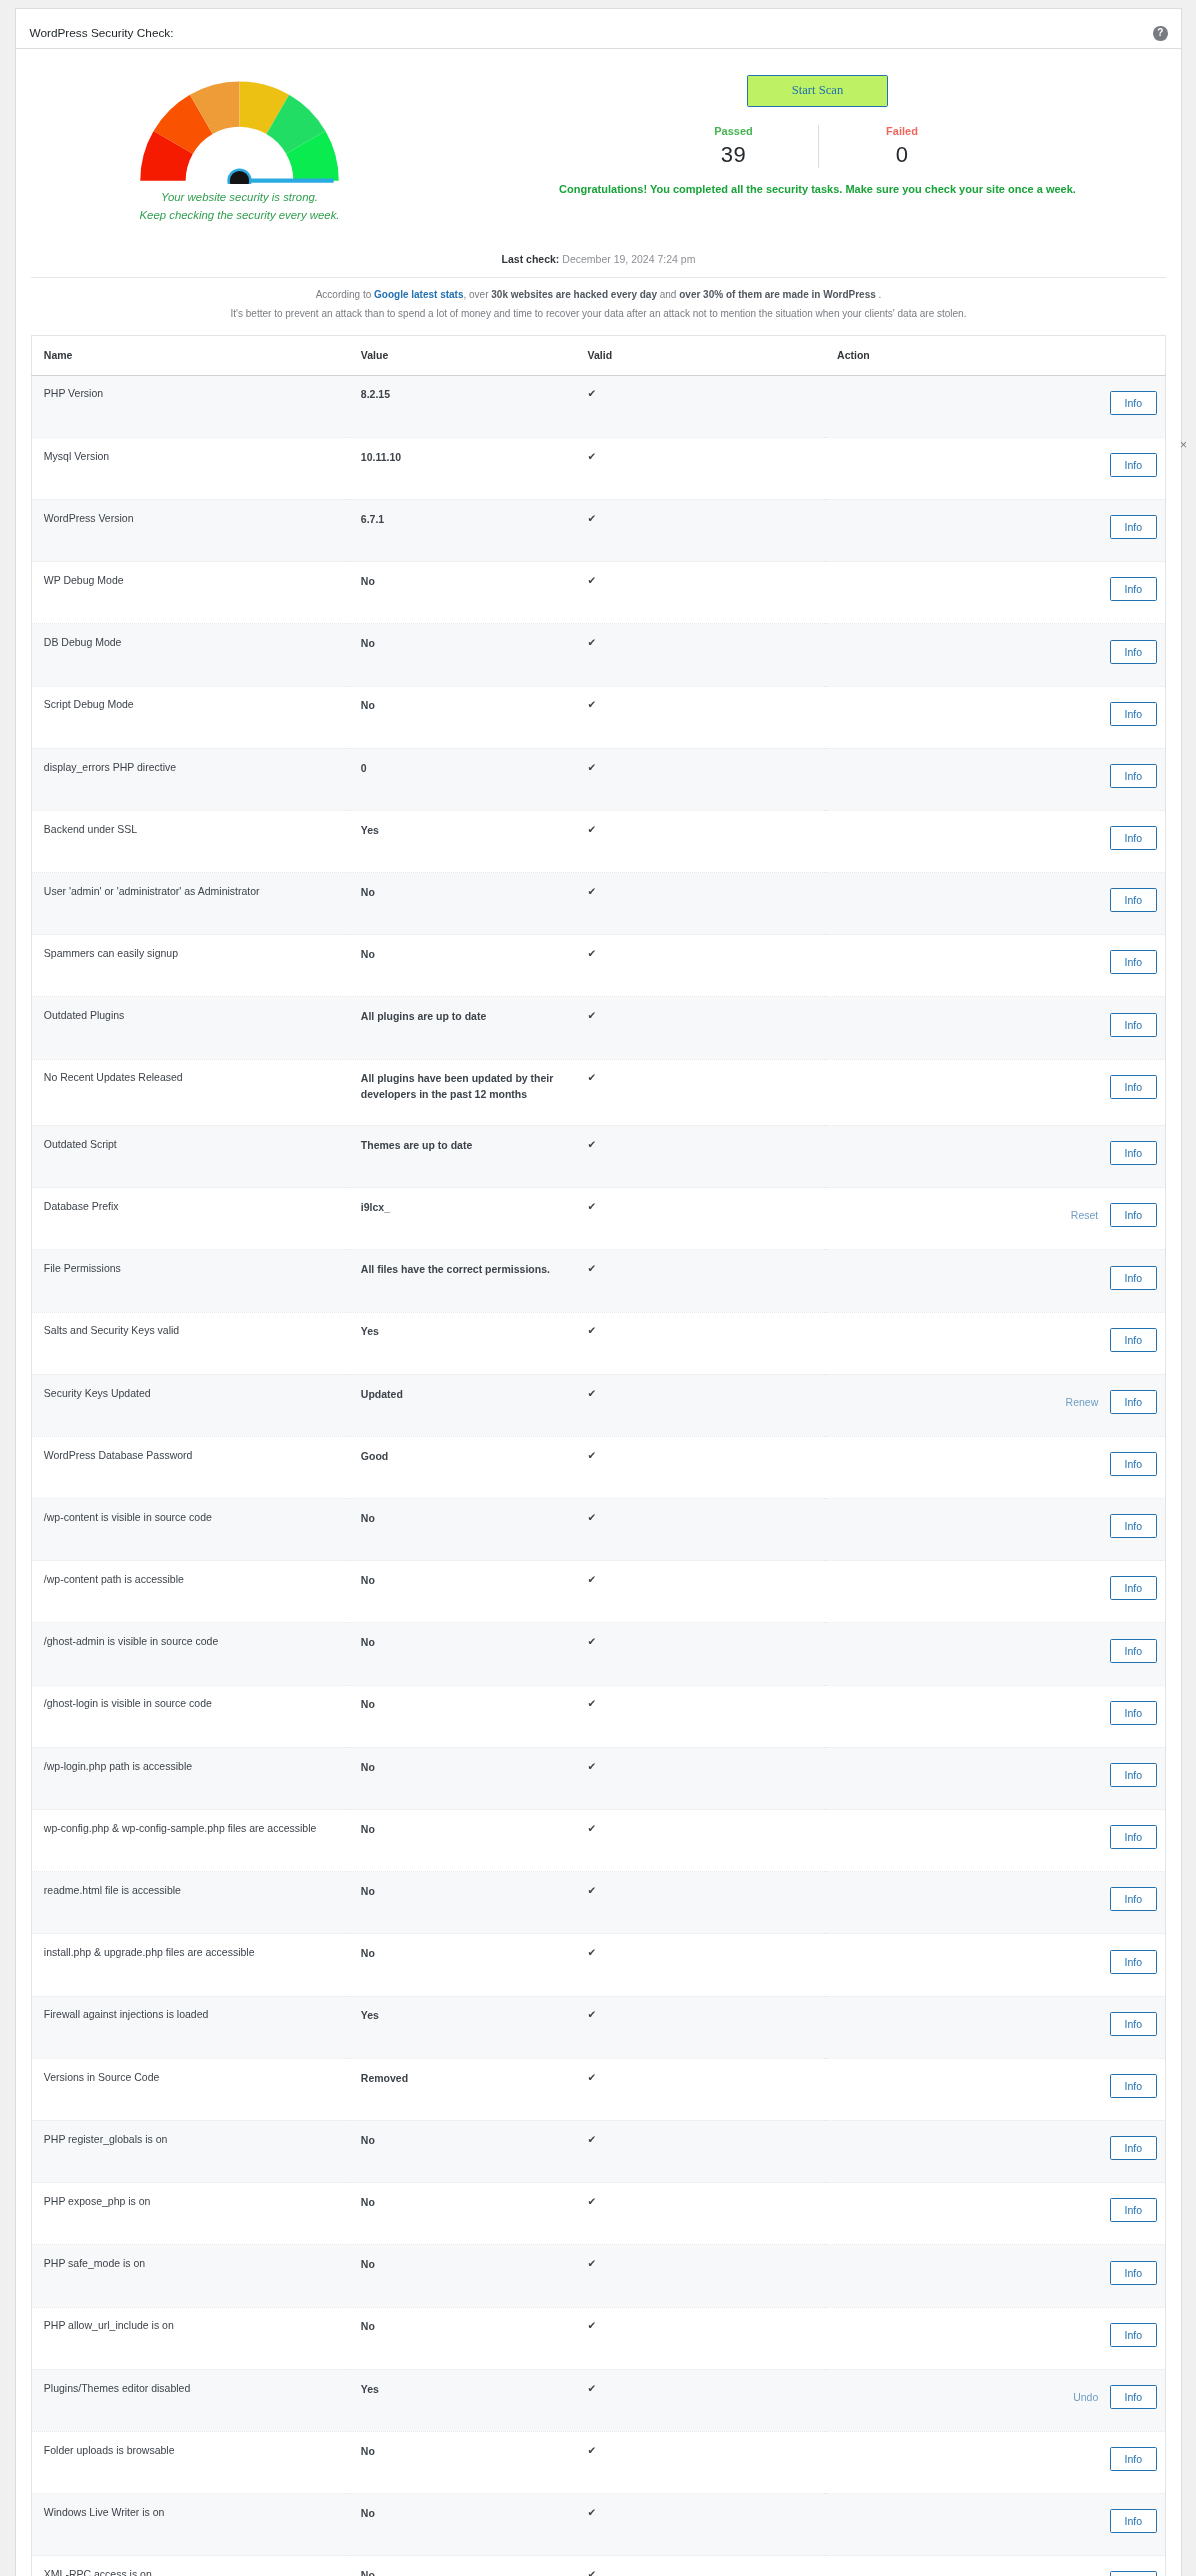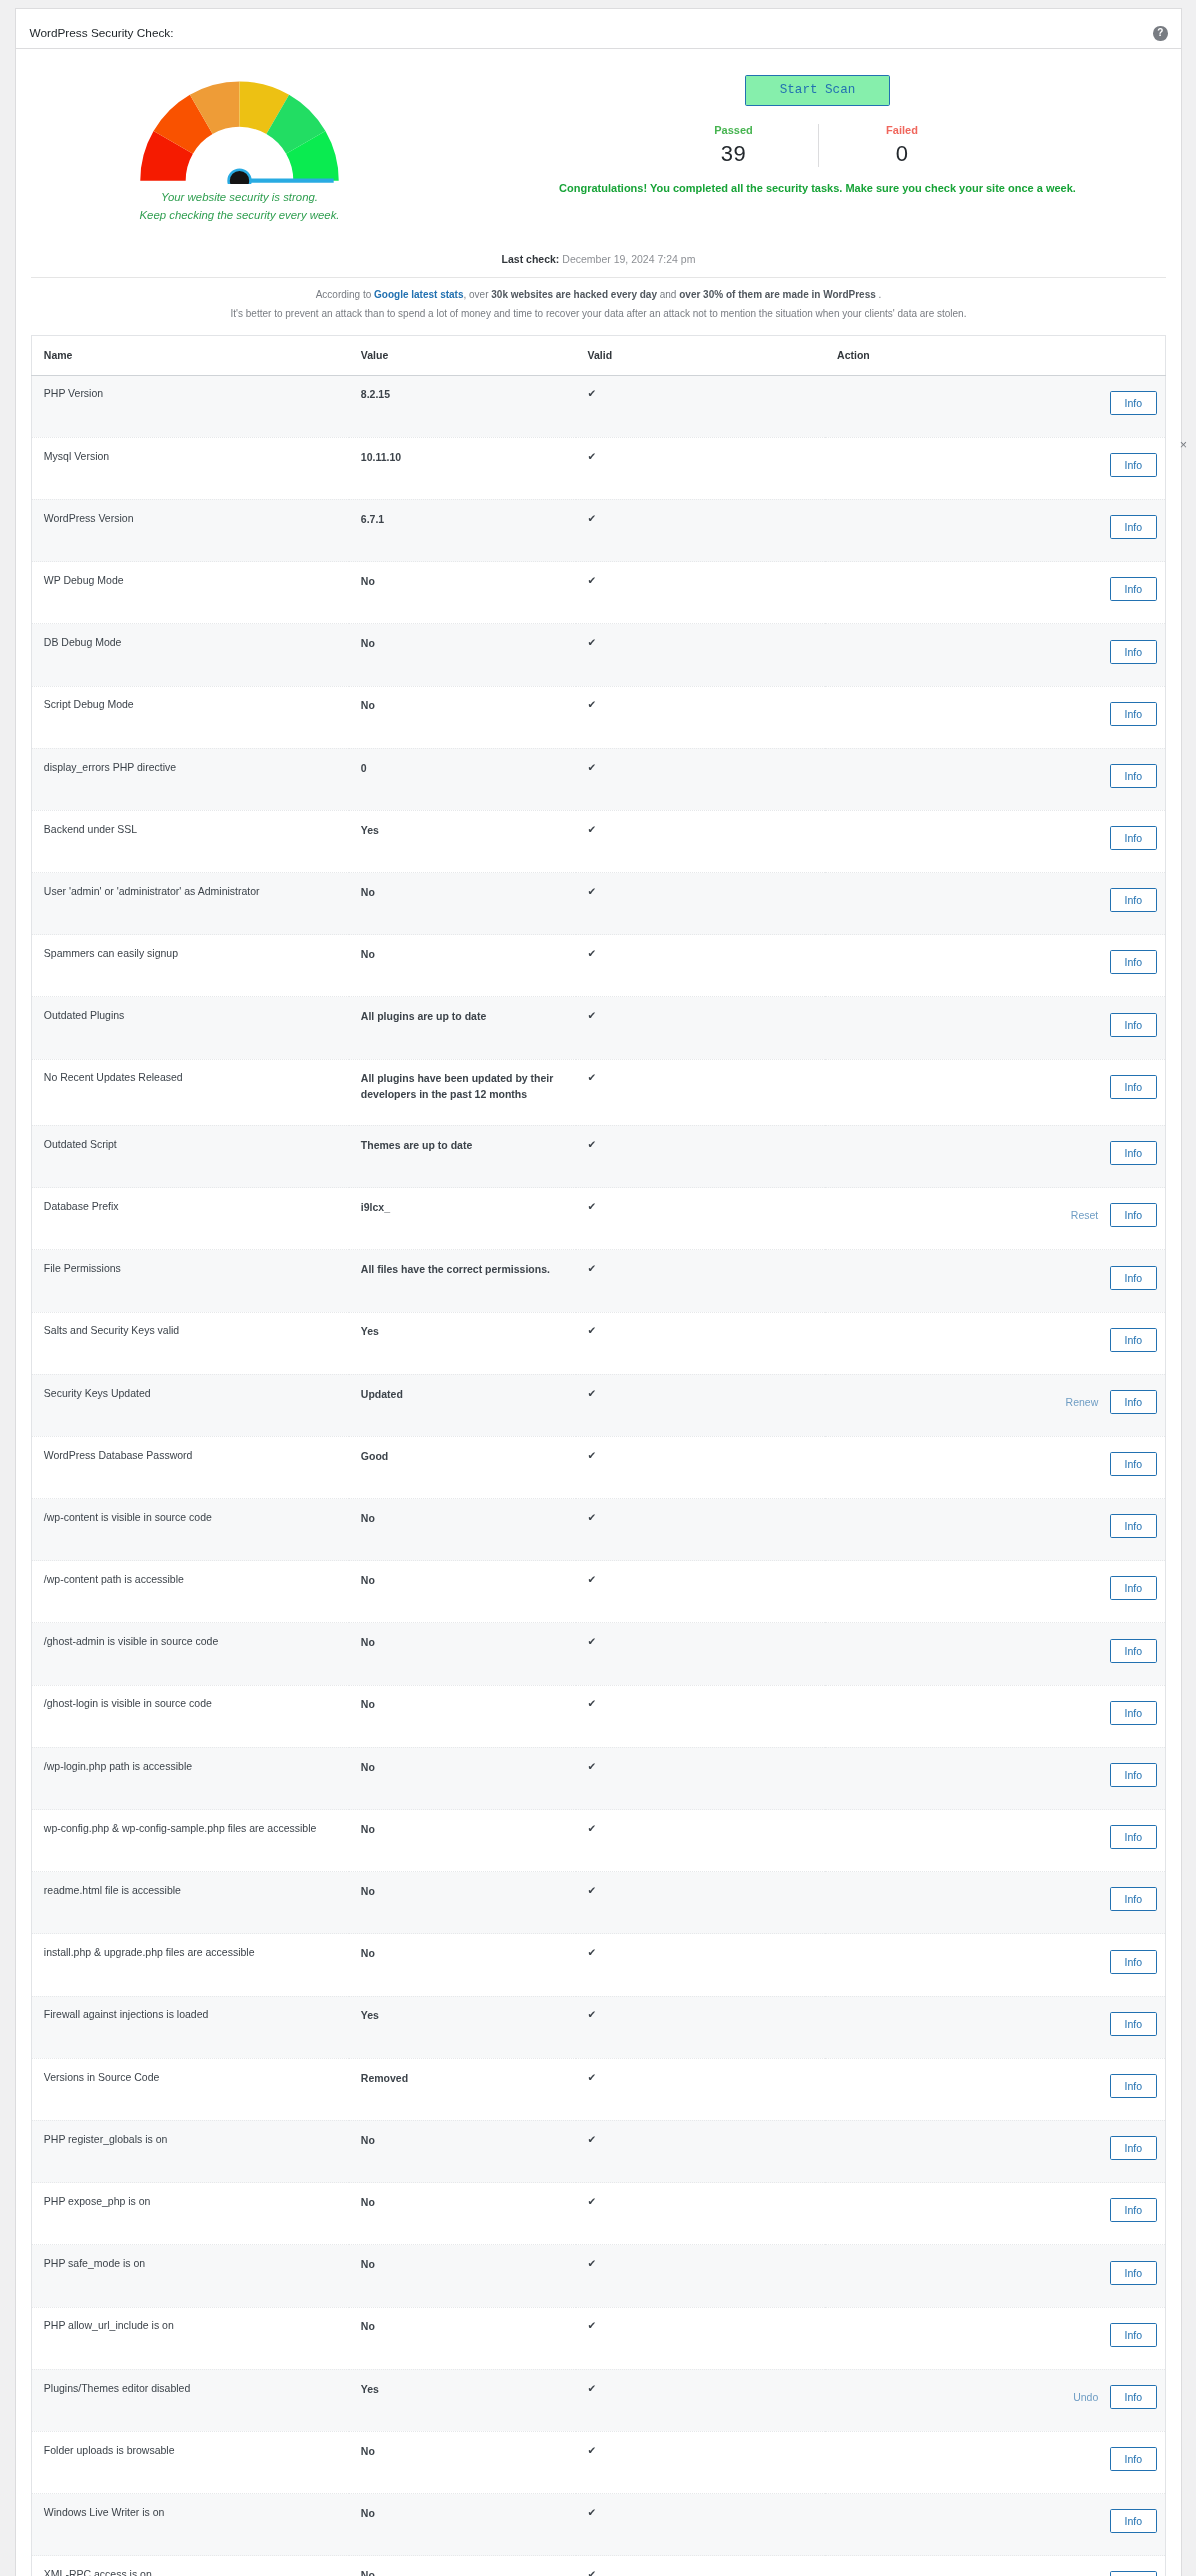--- a/index.html
+++ b/index.html
@@ -70,30 +70,30 @@
     color: #2e9e4f;
     font-style: italic;
     font-size: 11.4px;
     line-height: 1.55;
     margin-top: 5px;
   }
 
   .score-col { flex: 1; padding-top: 1.7px; }
   .scan-btn-row { display: flex; justify-content: center; }
   .scan-btn {
-    background: #86efac;
+    background: #bef264;
     border: 0.8px solid #2271b1;
     color: #2271b1;
     font-size: 12.6px;
     padding: 7.6px 34px;
     min-width: 141px;
     text-align: center;
     cursor: pointer;
     border-radius: 1.7px;
-    font-family: Liberation Mono, monospace;
+    font-family: Liberation Serif, serif;
   }
   .counters {
     display: flex;
     justify-content: center;
     margin-top: 18.5px;
   }
   .counter {
     width: 168px;
     text-align: center;
   }

